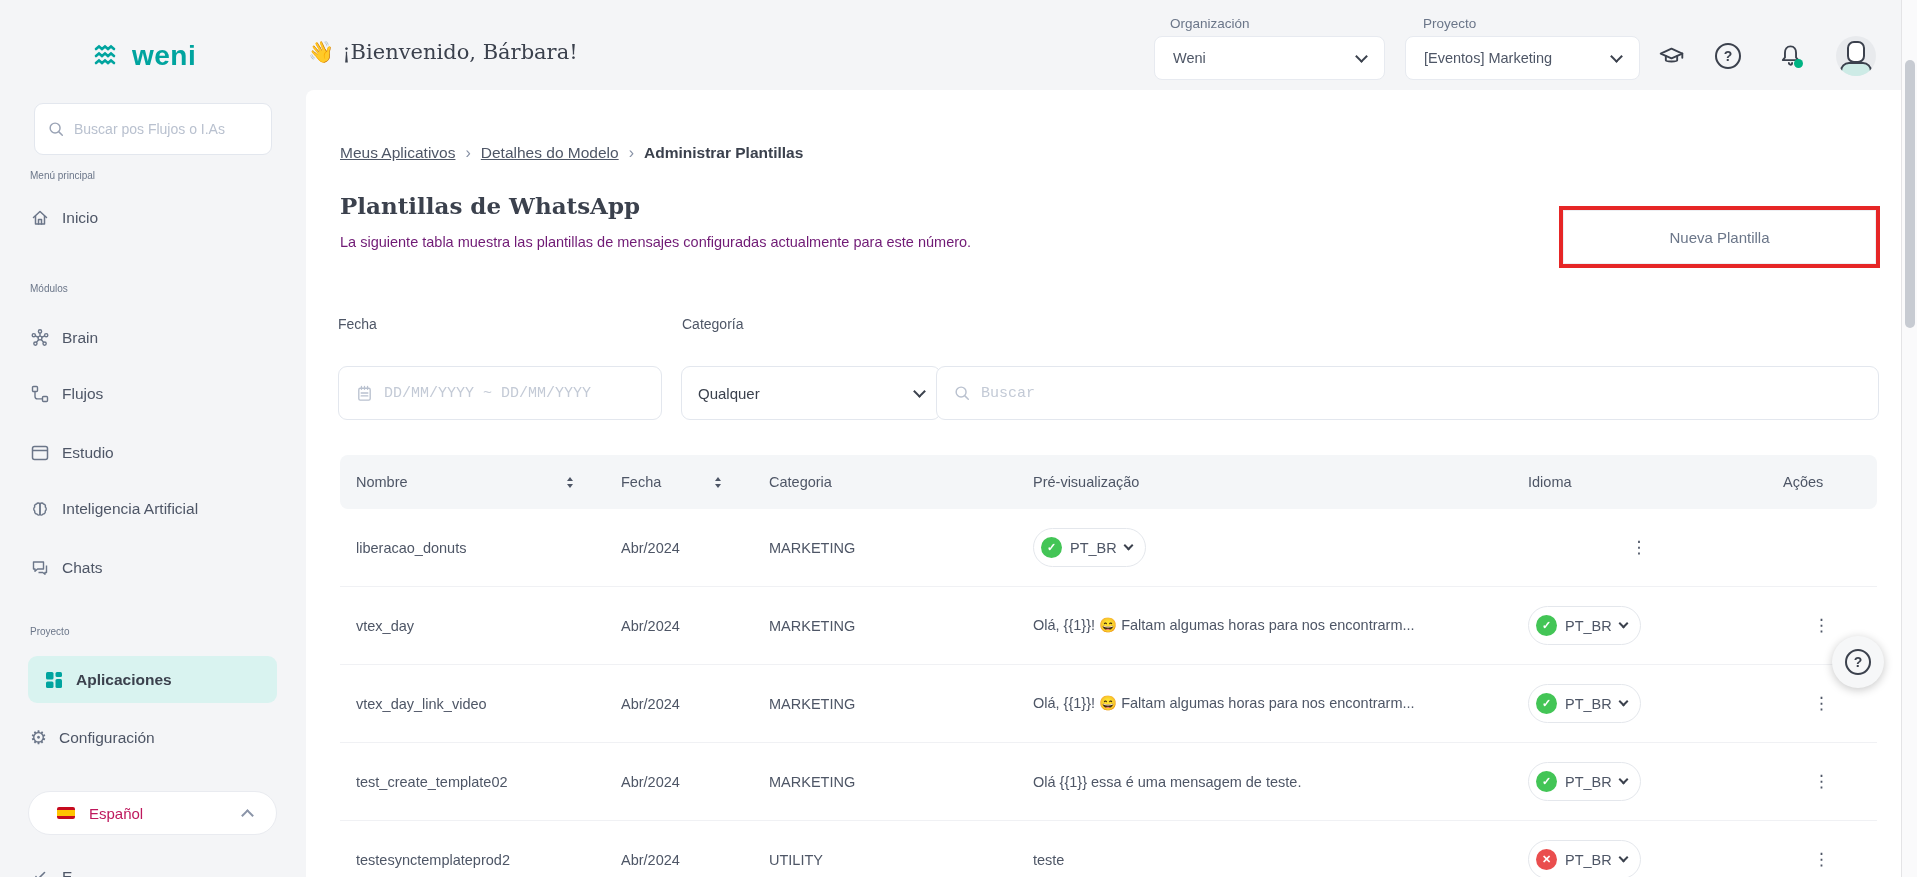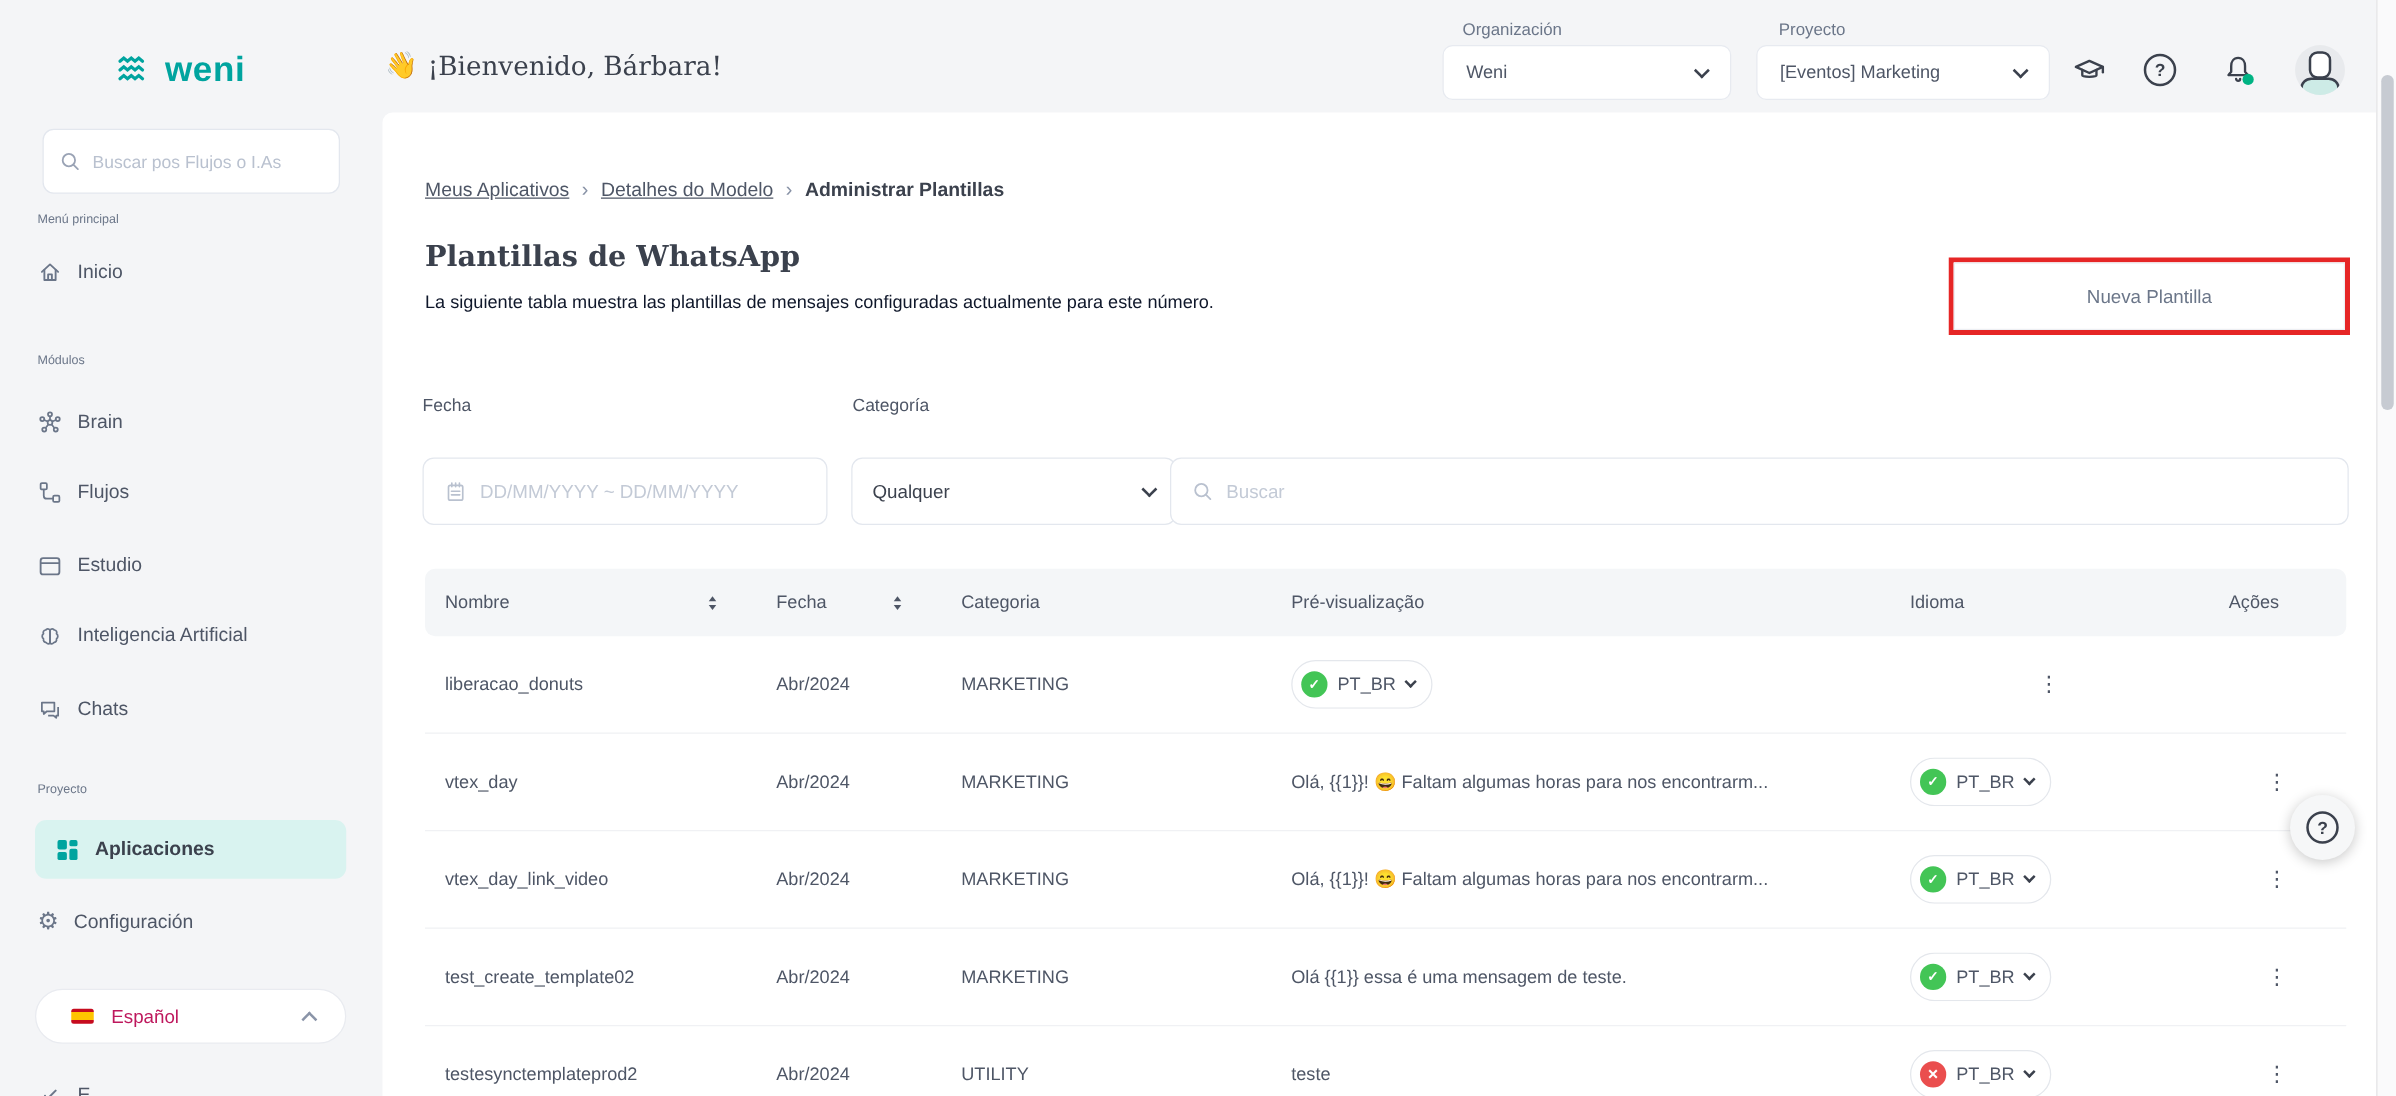--- a/index.html
+++ b/index.html
@@ -39,26 +39,26 @@
 .avatar{position:absolute;left:1836px;top:36px;width:40px;height:40px;border-radius:50%;background:#E8EAED;overflow:hidden;cursor:pointer}
 .avatar .head{position:absolute;left:11px;top:5px;width:18px;height:22px;background:#fff;border:2px solid #3B414D;border-radius:7px}
 .avatar .body{position:absolute;left:4px;top:26px;width:32px;height:18px;background:#CDEBE6;border:2px solid #3B414D;border-radius:9px 9px 0 0}
 
 .card{position:absolute;left:306px;top:90px;width:1595px;height:787px;background:#fff;border-radius:8px 0 0 0}
 .crumbs{position:absolute;left:34px;top:54px;display:flex;align-items:center;gap:10px;font-size:15.5px}
 .crumb-link{color:#4E5666;text-decoration:underline;cursor:pointer}
 .crumb-sep::before{content:"›";color:#8892A6;font-size:16px}
 .crumb-cur{color:#3B414D;font-weight:bold}
 .page-title{position:absolute;left:34px;top:102px;font-family:"DejaVu Serif","Liberation Serif",serif;font-size:23px;color:#3B414D}
-.page-sub{position:absolute;left:34px;top:144px;font-size:14.5px;color:#0f172a}
+.page-sub{position:absolute;left:34px;top:144px;font-size:14.5px;color:#701a75}
 .hl-box{position:absolute;left:1253px;top:116px;width:321px;height:62px;border:4px solid #E62626;background:#fff;display:flex;align-items:center;justify-content:center}
 .new-btn{width:100%;height:100%;background:#fff;border:1px solid #EDEFF3;display:flex;align-items:center;justify-content:center;font-size:15px;color:#6B7689;cursor:pointer;font-family:"Liberation Sans",sans-serif}
 .f-label{position:absolute;top:226px;font-size:14px;color:#4E5666}
 .f-box{position:absolute;top:276px;height:54px;background:#fff;border:1px solid #E3E7EE;border-radius:9px;display:flex;align-items:center;padding:0 16px;gap:10px}
-.f-box input{border:none;outline:none;width:100%;font-size:15px;font-family:Liberation Sans, sans-serif;color:#4E5666;background:transparent}
+.f-box input{border:none;outline:none;width:100%;font-size:15px;font-family:Liberation Mono, monospace;color:#4E5666;background:transparent}
 .f-box input::placeholder{color:#C3CAD6}
 .f-box .val{font-size:15px;color:#3B414D}
 .f-select{justify-content:space-between;cursor:pointer}
 
 .table{position:absolute;left:34px;top:365px;width:1537px}
 .thead,.trow{display:grid;grid-template-columns:265px 148px 264px 495px 255px 110px;align-items:center}
 .thead{height:54px;background:#F4F6F8;border-radius:8px;font-size:14.5px;color:#4E5666}
 .th{display:flex;align-items:center;padding-left:16px}
 .sort{display:inline-flex;flex-direction:column;gap:3px;margin-left:auto;margin-right:32px;cursor:pointer}
 .sort i{width:0;height:0;border-left:3.5px solid transparent;border-right:3.5px solid transparent}

